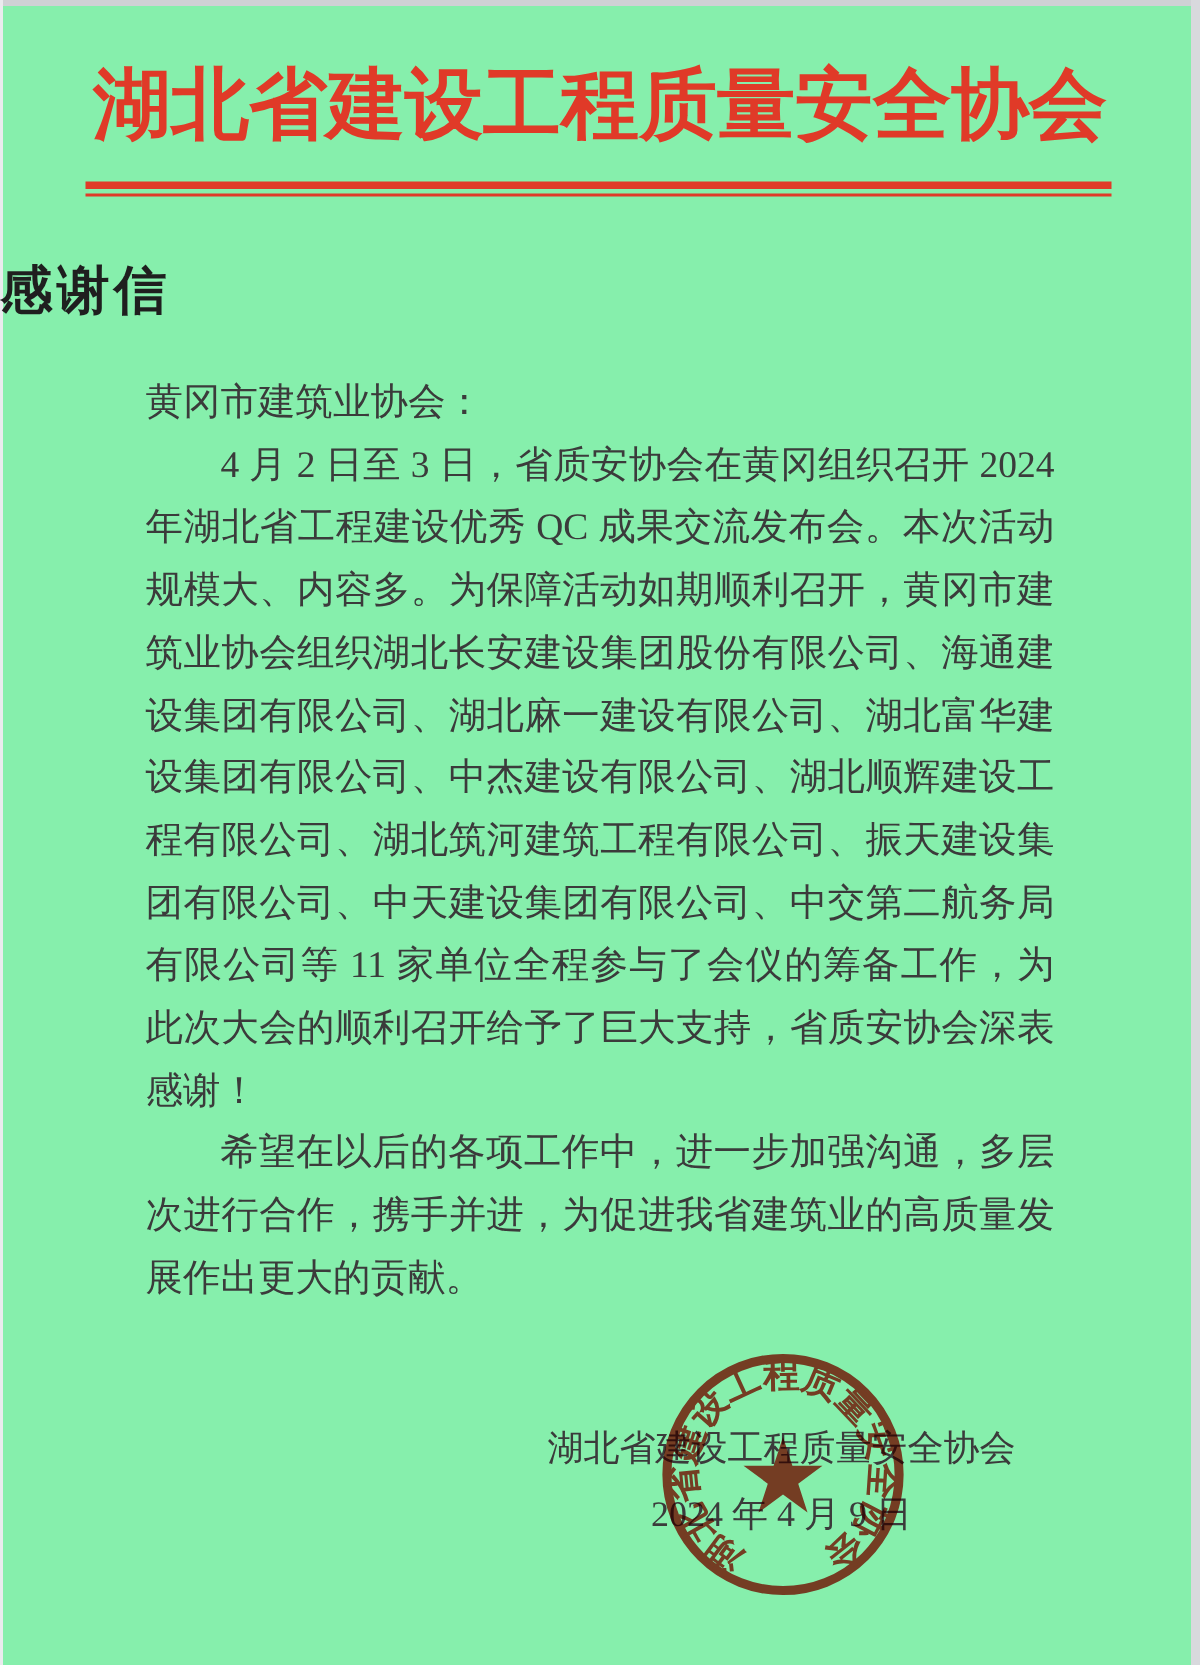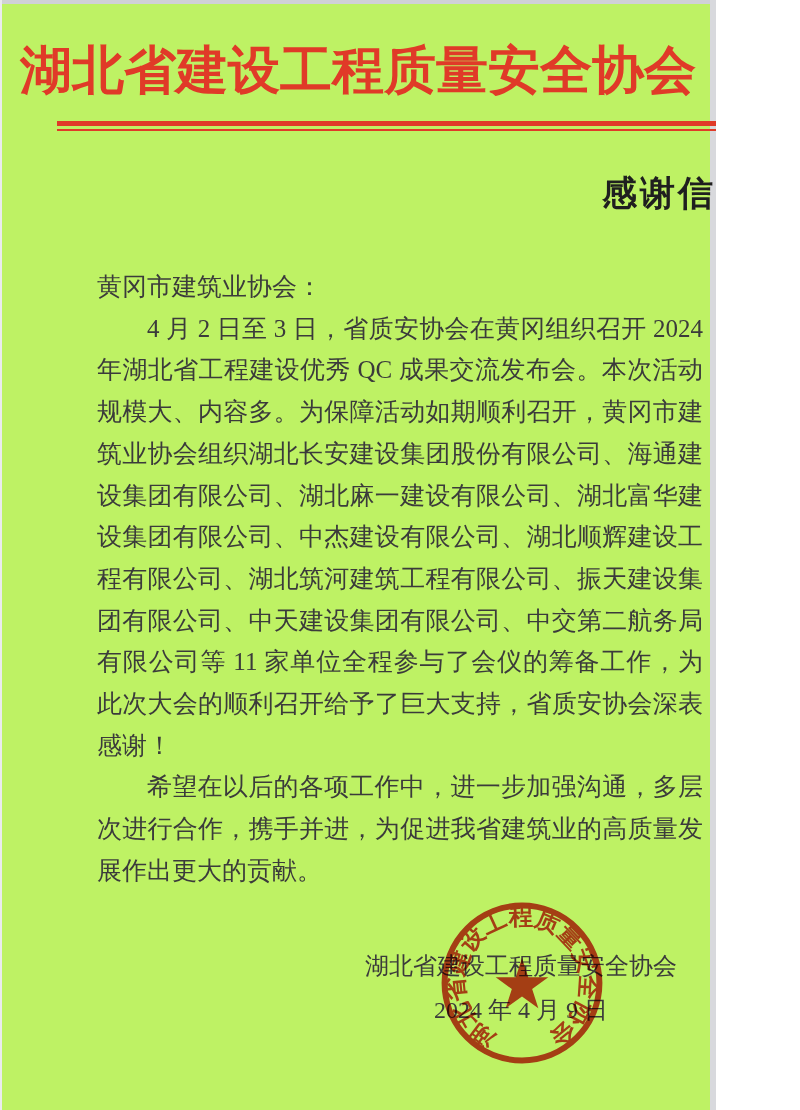--- a/index.html
+++ b/index.html
@@ -3,22 +3,22 @@
 <meta charset="utf-8">
 <style>
   html, body { margin: 0; padding: 0; }
   body {
     width: 800px; height: 1110px;
     background: #ffffff;
     font-family: "Liberation Serif", "DejaVu Serif", serif;
   }
   .page {
     position: relative;
-    width: 716px; height: 1110px;
-    background: #bef264;
+    width: 800px; height: 1110px;
+    background: #86efac;
     overflow: hidden;
   }
   
   .edge-top   { position:absolute; top:0; left:0; right:0; height:4px; background:#d0d1d5; }
   .edge-right { position:absolute; top:0; right:0; bottom:0; width:6px; background:#d8d9dd; }
   .edge-left  { position:absolute; top:0; left:0; bottom:0; width:2px; background:#eaebee; }
 
   .letterhead {
     position: absolute; top: 40px; left: 0; width: 100%;
     text-align: center;
@@ -30,29 +30,29 @@
     letter-spacing: 0px;
     line-height: 1.2;
     white-space: nowrap;
   }
   .rule-wrap { position: absolute; top: 121px; left: 57px; width: 684px; }
   .rule-thick { height: 5px; background: #e03a28; }
   .rule-thin  { height: 2px; background: #e03a28; margin-top: 3px; }
 
   .doc-title {
     position: absolute; top: 170px; left: 0; width: 100%;
-    text-align: right;
+    text-align: left;
     font-size: 35px;
     font-weight: bold;
     color: #1f1f1f;
     letter-spacing: 3px;
   }
 
   .letter-body {
-    position: absolute; top: 266px; left: 97px; width: 606px;
+    position: absolute; top: 248px; left: 97px; width: 606px;
     font-size: 25px;
     line-height: 41.7px;
     color: #3b3b3b;
     text-align: justify;
   }
   .letter-body p { margin: 0; }
   .letter-body p.indent { text-indent: 2em; }
 
   .sign-block {
     position: absolute; top: 944px; left: 354px; width: 334px;

